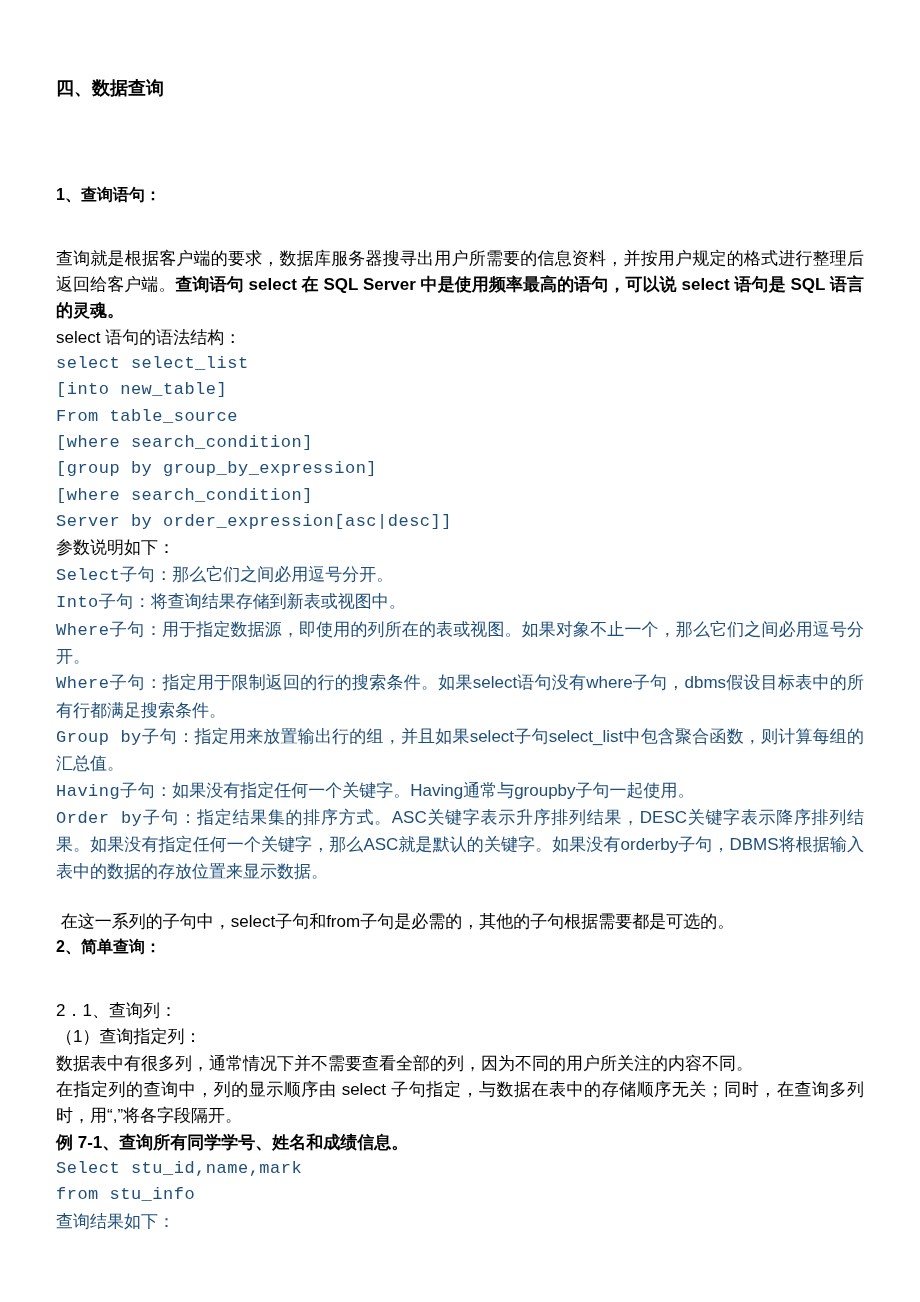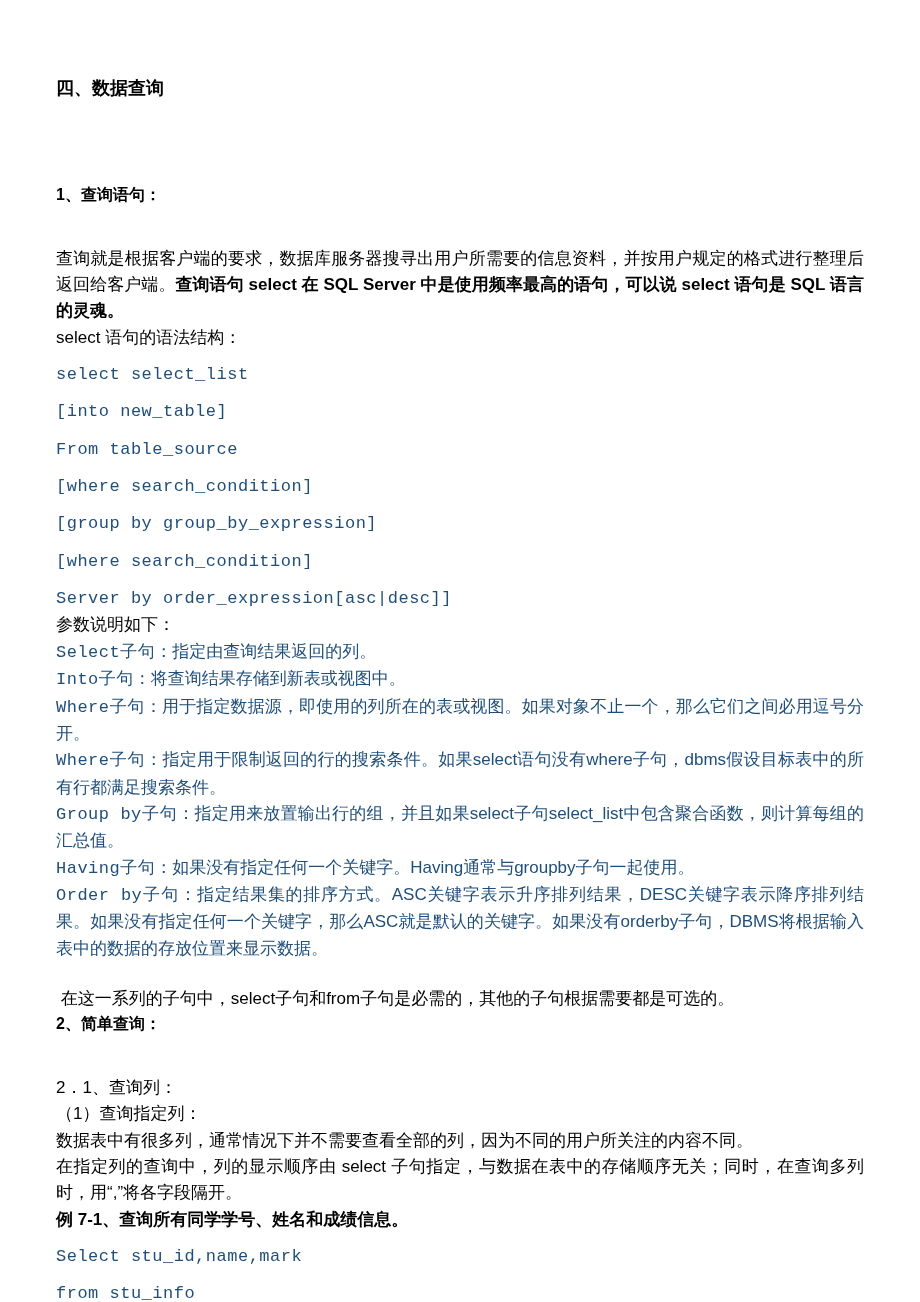--- a/index.html
+++ b/index.html
@@ -11,21 +11,21 @@
     font-size: 17px;
     line-height: 1.55;
     color: #000000;
     padding: 75px 56px 0 56px;
   }
   .h1 { font-weight: bold; font-size: 18px; margin-bottom: 80px; }
   .h2 { font-weight: bold; font-size: 16px; margin-bottom: 38px; }
   .para { margin-bottom: 0px; text-align: justify; }
   .bold { font-weight: bold; }
   .blue { color: #1f4e79; }
-  .mono { font-family: "Courier New", monospace; letter-spacing: 0.5px; margin-top: 11px; }
+  .mono { font-family: "Courier New", monospace; letter-spacing: 0.5px; }
   .section2 { margin-top: 24px; }
 </style>
 </head>
 <body>
 
 <div class="h1">四、数据查询</div>
 
 <div class="h2">1、查询语句：</div>
 
 <div class="para">
@@ -33,21 +33,21 @@
 </div>
 <div class="para">select 语句的语法结构：</div>
 <div class="para blue mono">select select_list</div>
 <div class="para blue mono">[into new_table]</div>
 <div class="para blue mono">From table_source</div>
 <div class="para blue mono">[where search_condition]</div>
 <div class="para blue mono">[group by group_by_expression]</div>
 <div class="para blue mono">[where search_condition]</div>
 <div class="para blue mono">Server by order_expression[asc|desc]]</div>
 <div class="para">参数说明如下：</div>
-<div class="para blue"><span class="mono">Select子句</span><span>：指定由查询结果返回的列。</span></div>
+<div class="para blue"><span class="mono">Select子句</span><span>：那么它们之间必用逗号分开。</span></div>
 <div class="para blue"><span class="mono">Into子句</span><span>：将查询结果存储到新表或视图中。</span></div>
 <div class="para blue"><span class="mono">Where子句</span><span>：用于指定数据源，即使用的列所在的表或视图。如果对象不止一个，那么它们之间必用逗号分开。</span></div>
 <div class="para blue"><span class="mono">Where子句</span><span>：指定用于限制返回的行的搜索条件。如果select语句没有where子句，dbms假设目标表中的所有行都满足搜索条件。</span></div>
 <div class="para blue"><span class="mono">Group by子句</span><span>：指定用来放置输出行的组，并且如果select子句select_list中包含聚合函数，则计算每组的汇总值。</span></div>
 <div class="para blue"><span class="mono">Having子句</span><span>：如果没有指定任何一个关键字。Having通常与groupby子句一起使用。</span></div>
 <div class="para blue"><span class="mono">Order by子句</span><span>：指定结果集的排序方式。ASC关键字表示升序排列结果，DESC关键字表示降序排列结果。如果没有指定任何一个关键字，那么ASC就是默认的关键字。如果没有orderby子句，DBMS将根据输入表中的数据的存放位置来显示数据。</span></div>
 
 <div class="para section2">&nbsp;在这一系列的子句中，select子句和from子句是必需的，其他的子句根据需要都是可选的。</div>
 
 <div class="h2">2、简单查询：</div>

